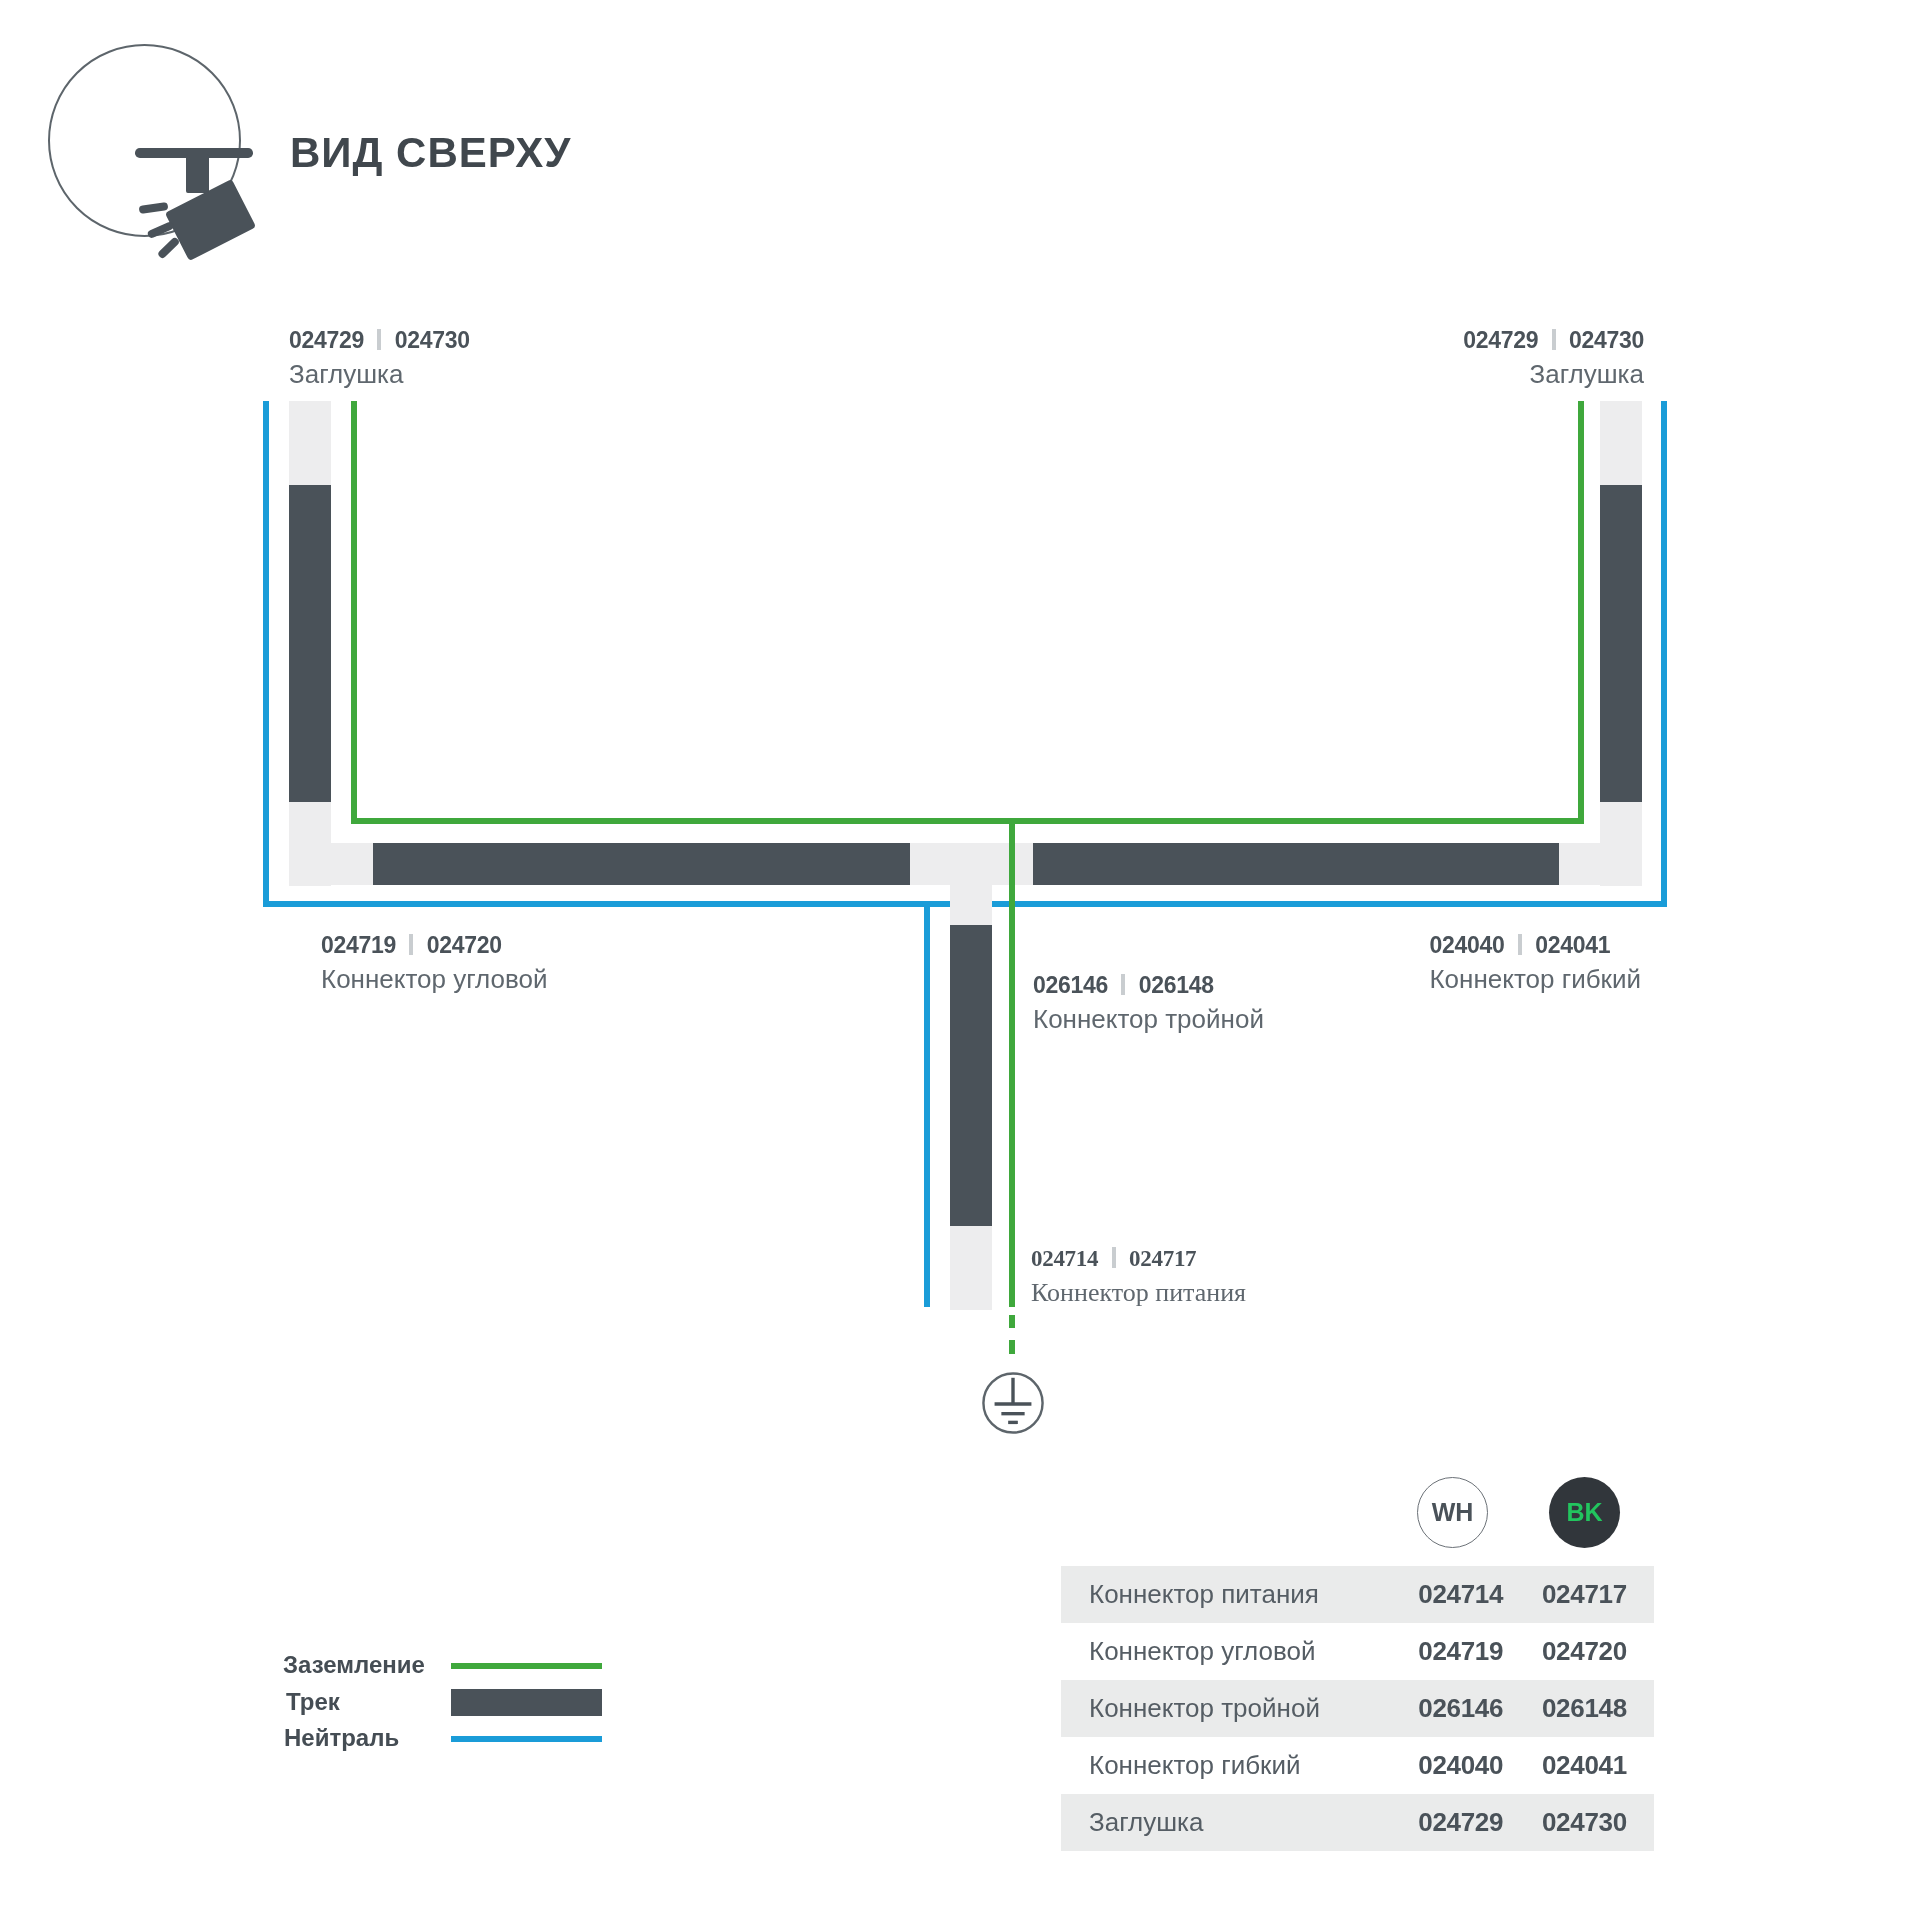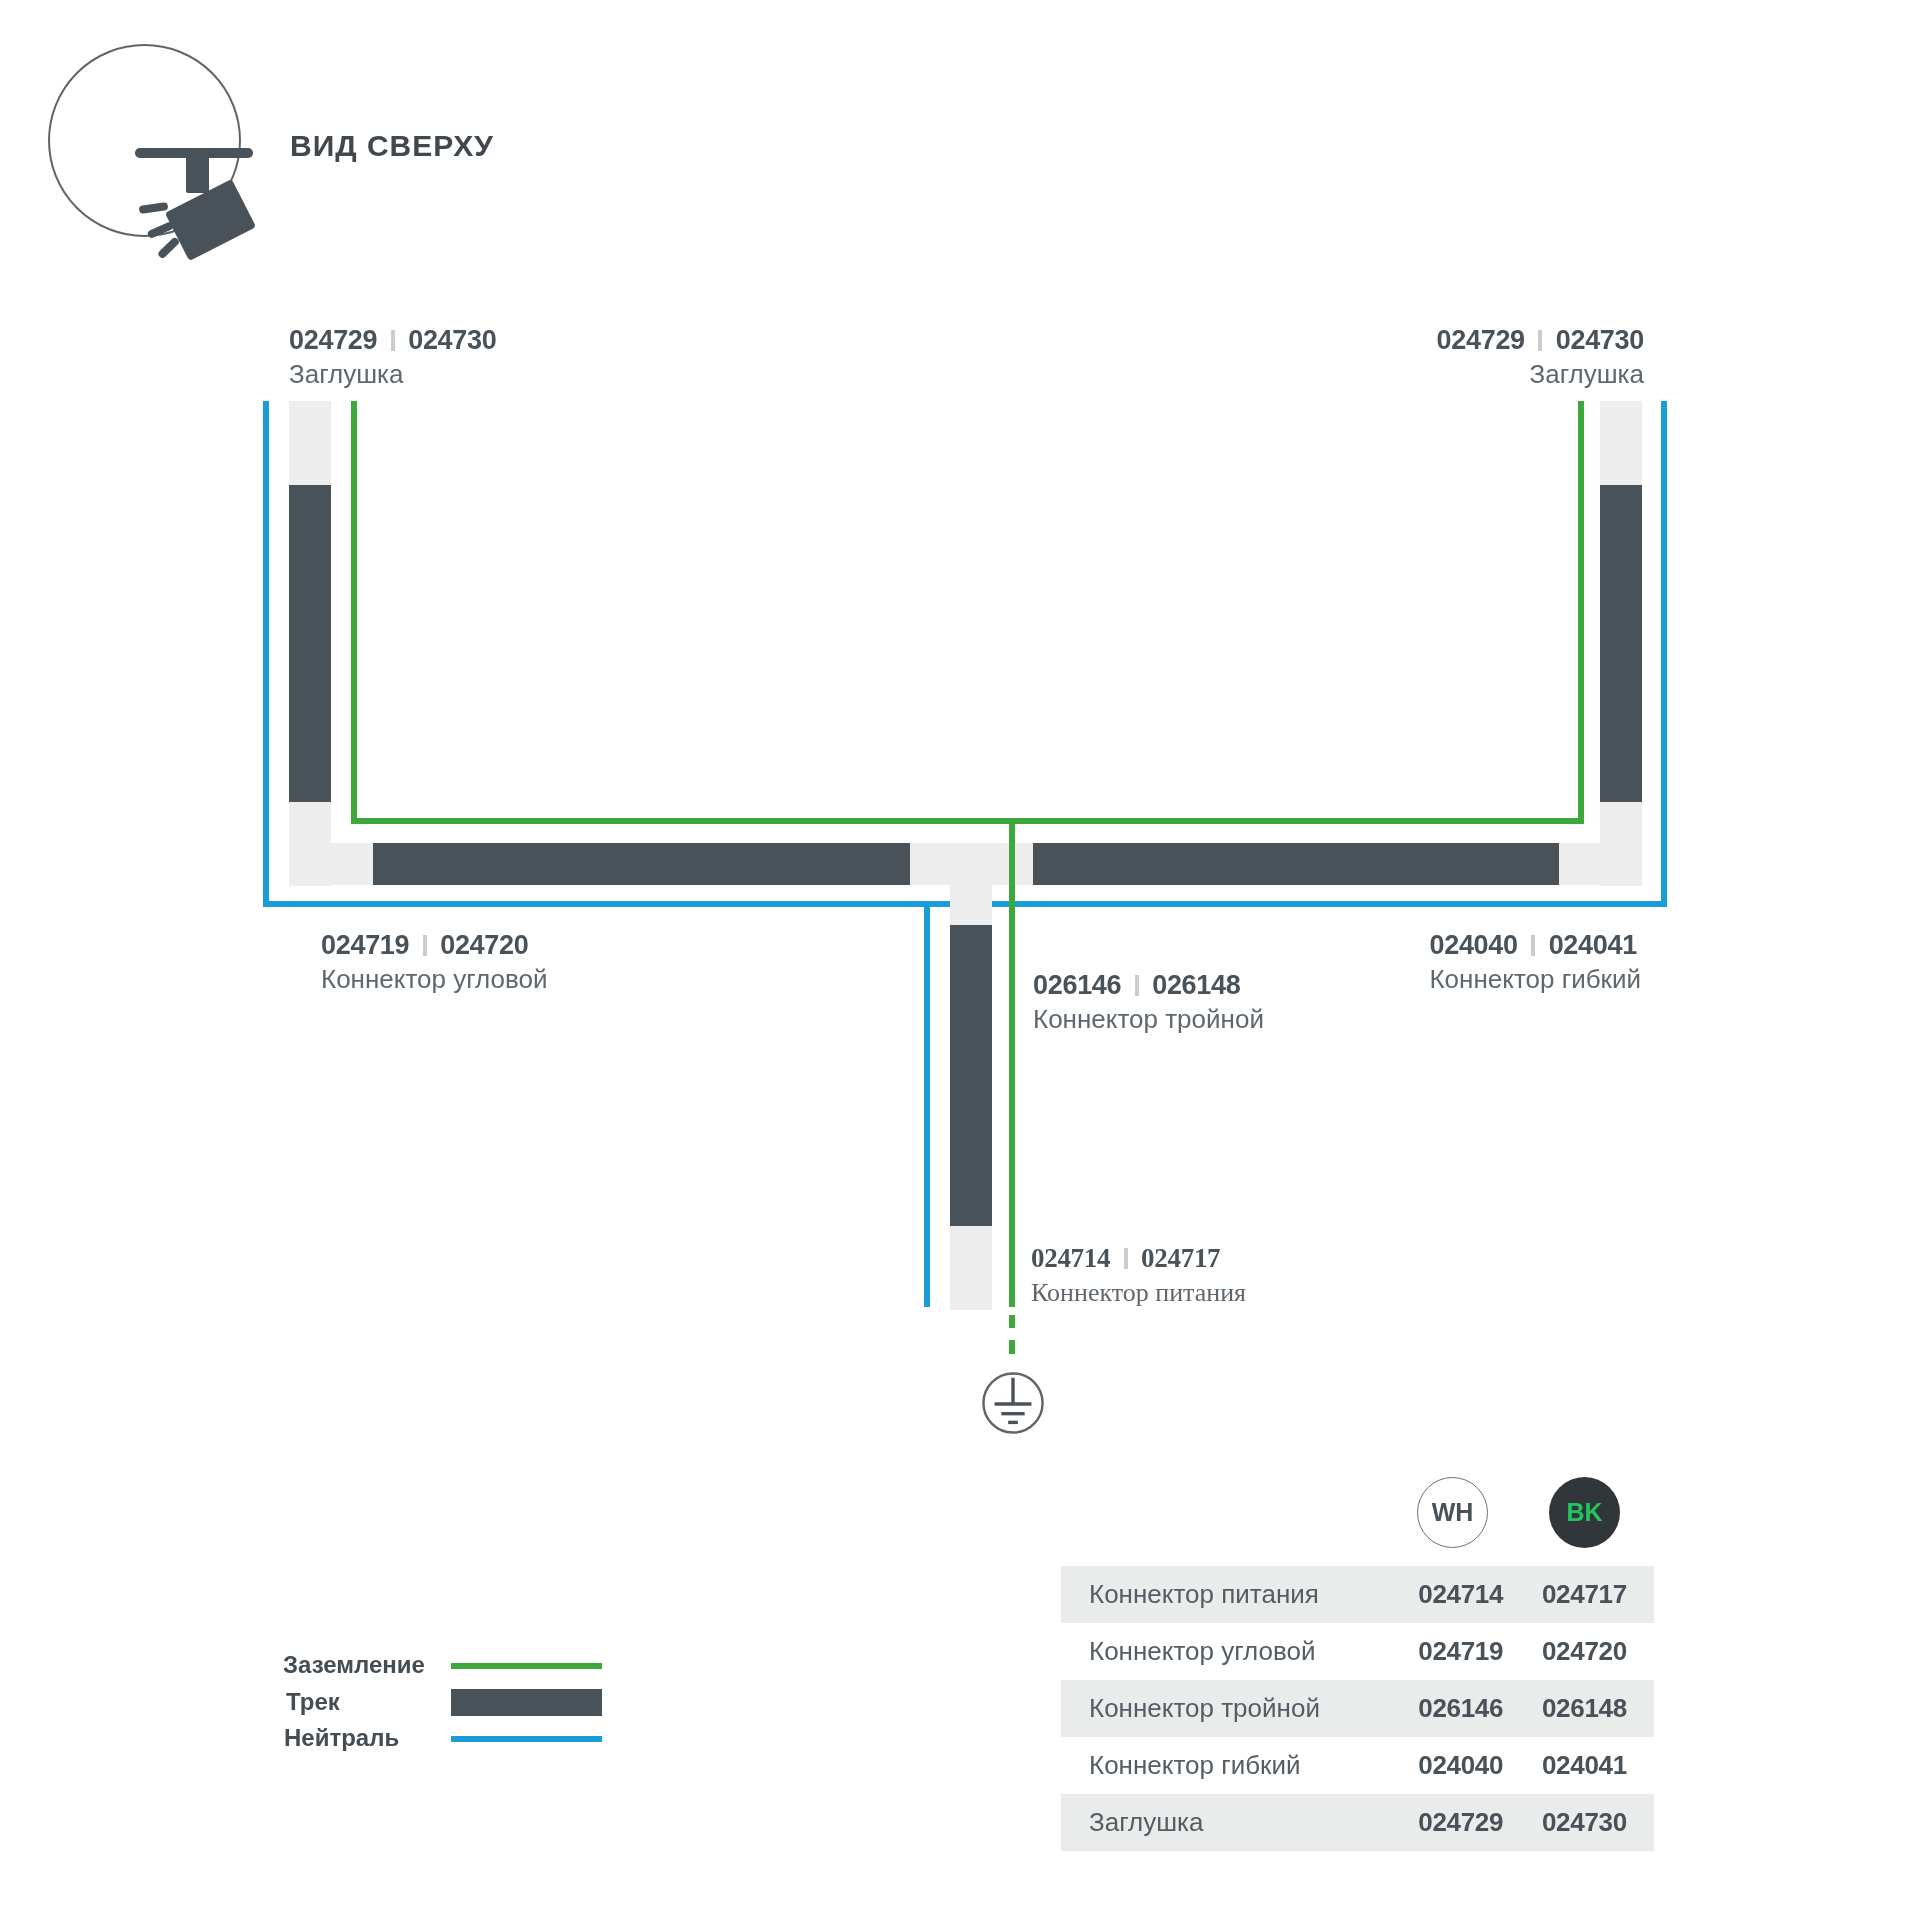--- a/index.html
+++ b/index.html
@@ -9,25 +9,25 @@
 
   
   .hdr-circle{left:48px;top:44px;width:189px;height:189px;border:2.4px solid #5d656b;border-radius:50%;background:#fff;}
   .ico-part{position:absolute;background:#4a5259;border-radius:4.8px;}
   .ico-ceiling{left:85px;top:102px;width:118px;height:9.7px;}
   .ico-stem{left:136px;top:108px;width:23px;height:39px;border-radius:1.9px;}
   .ico-head{left:123px;top:147px;width:75px;height:54px;border-radius:3.9px;transform:rotate(-27deg);}
   .ico-ray1{left:89px;top:158px;width:29px;height:7.7px;border-radius:3.9px;transform:rotate(-8deg);}
   .ico-ray2{left:97px;top:180px;width:27px;height:7.7px;border-radius:3.9px;transform:rotate(-24deg);}
   .ico-ray3{left:106px;top:198px;width:25px;height:7.7px;border-radius:3.9px;transform:rotate(-44deg);}
-  .title{left:290px;top:129px;font-size:30px;font-weight:bold;letter-spacing:1px;color:#40474d;}
+  .title{left:290px;top:129px;font-size:42px;font-weight:bold;letter-spacing:1px;color:#40474d;}
 
   
   .plabel{line-height:29px;}
-  .plabel .codes{font-size:27px;font-weight:bold;letter-spacing:-0.3px;color:#4a5259;white-space:nowrap;}
+  .plabel .codes{font-size:23px;font-weight:bold;letter-spacing:-0.3px;color:#4a5259;white-space:nowrap;}
   .plabel .pname{font-size:26px;color:#5f676e;margin-top:4.8px;white-space:nowrap;}
   .divider{display:inline-block;width:3.9px;height:21px;background:#c9cdd0;margin:0 13.5px;vertical-align:-1.9px;}
   .lbl-cap-left{left:289px;top:326px;text-align:left;}
   .lbl-cap-right{right:287px;top:326px;text-align:right;}
   .lbl-corner{left:321px;top:931px;width:290px;text-align:left;}
   .lbl-triple{left:1033px;top:931px;text-align:left;margin-top:40px;}
   .lbl-flex{right:290px;top:931px;}
   .lbl-power{left:1031px;top:1244px;text-align:left;font-family:Liberation Serif, serif;}
 
   

